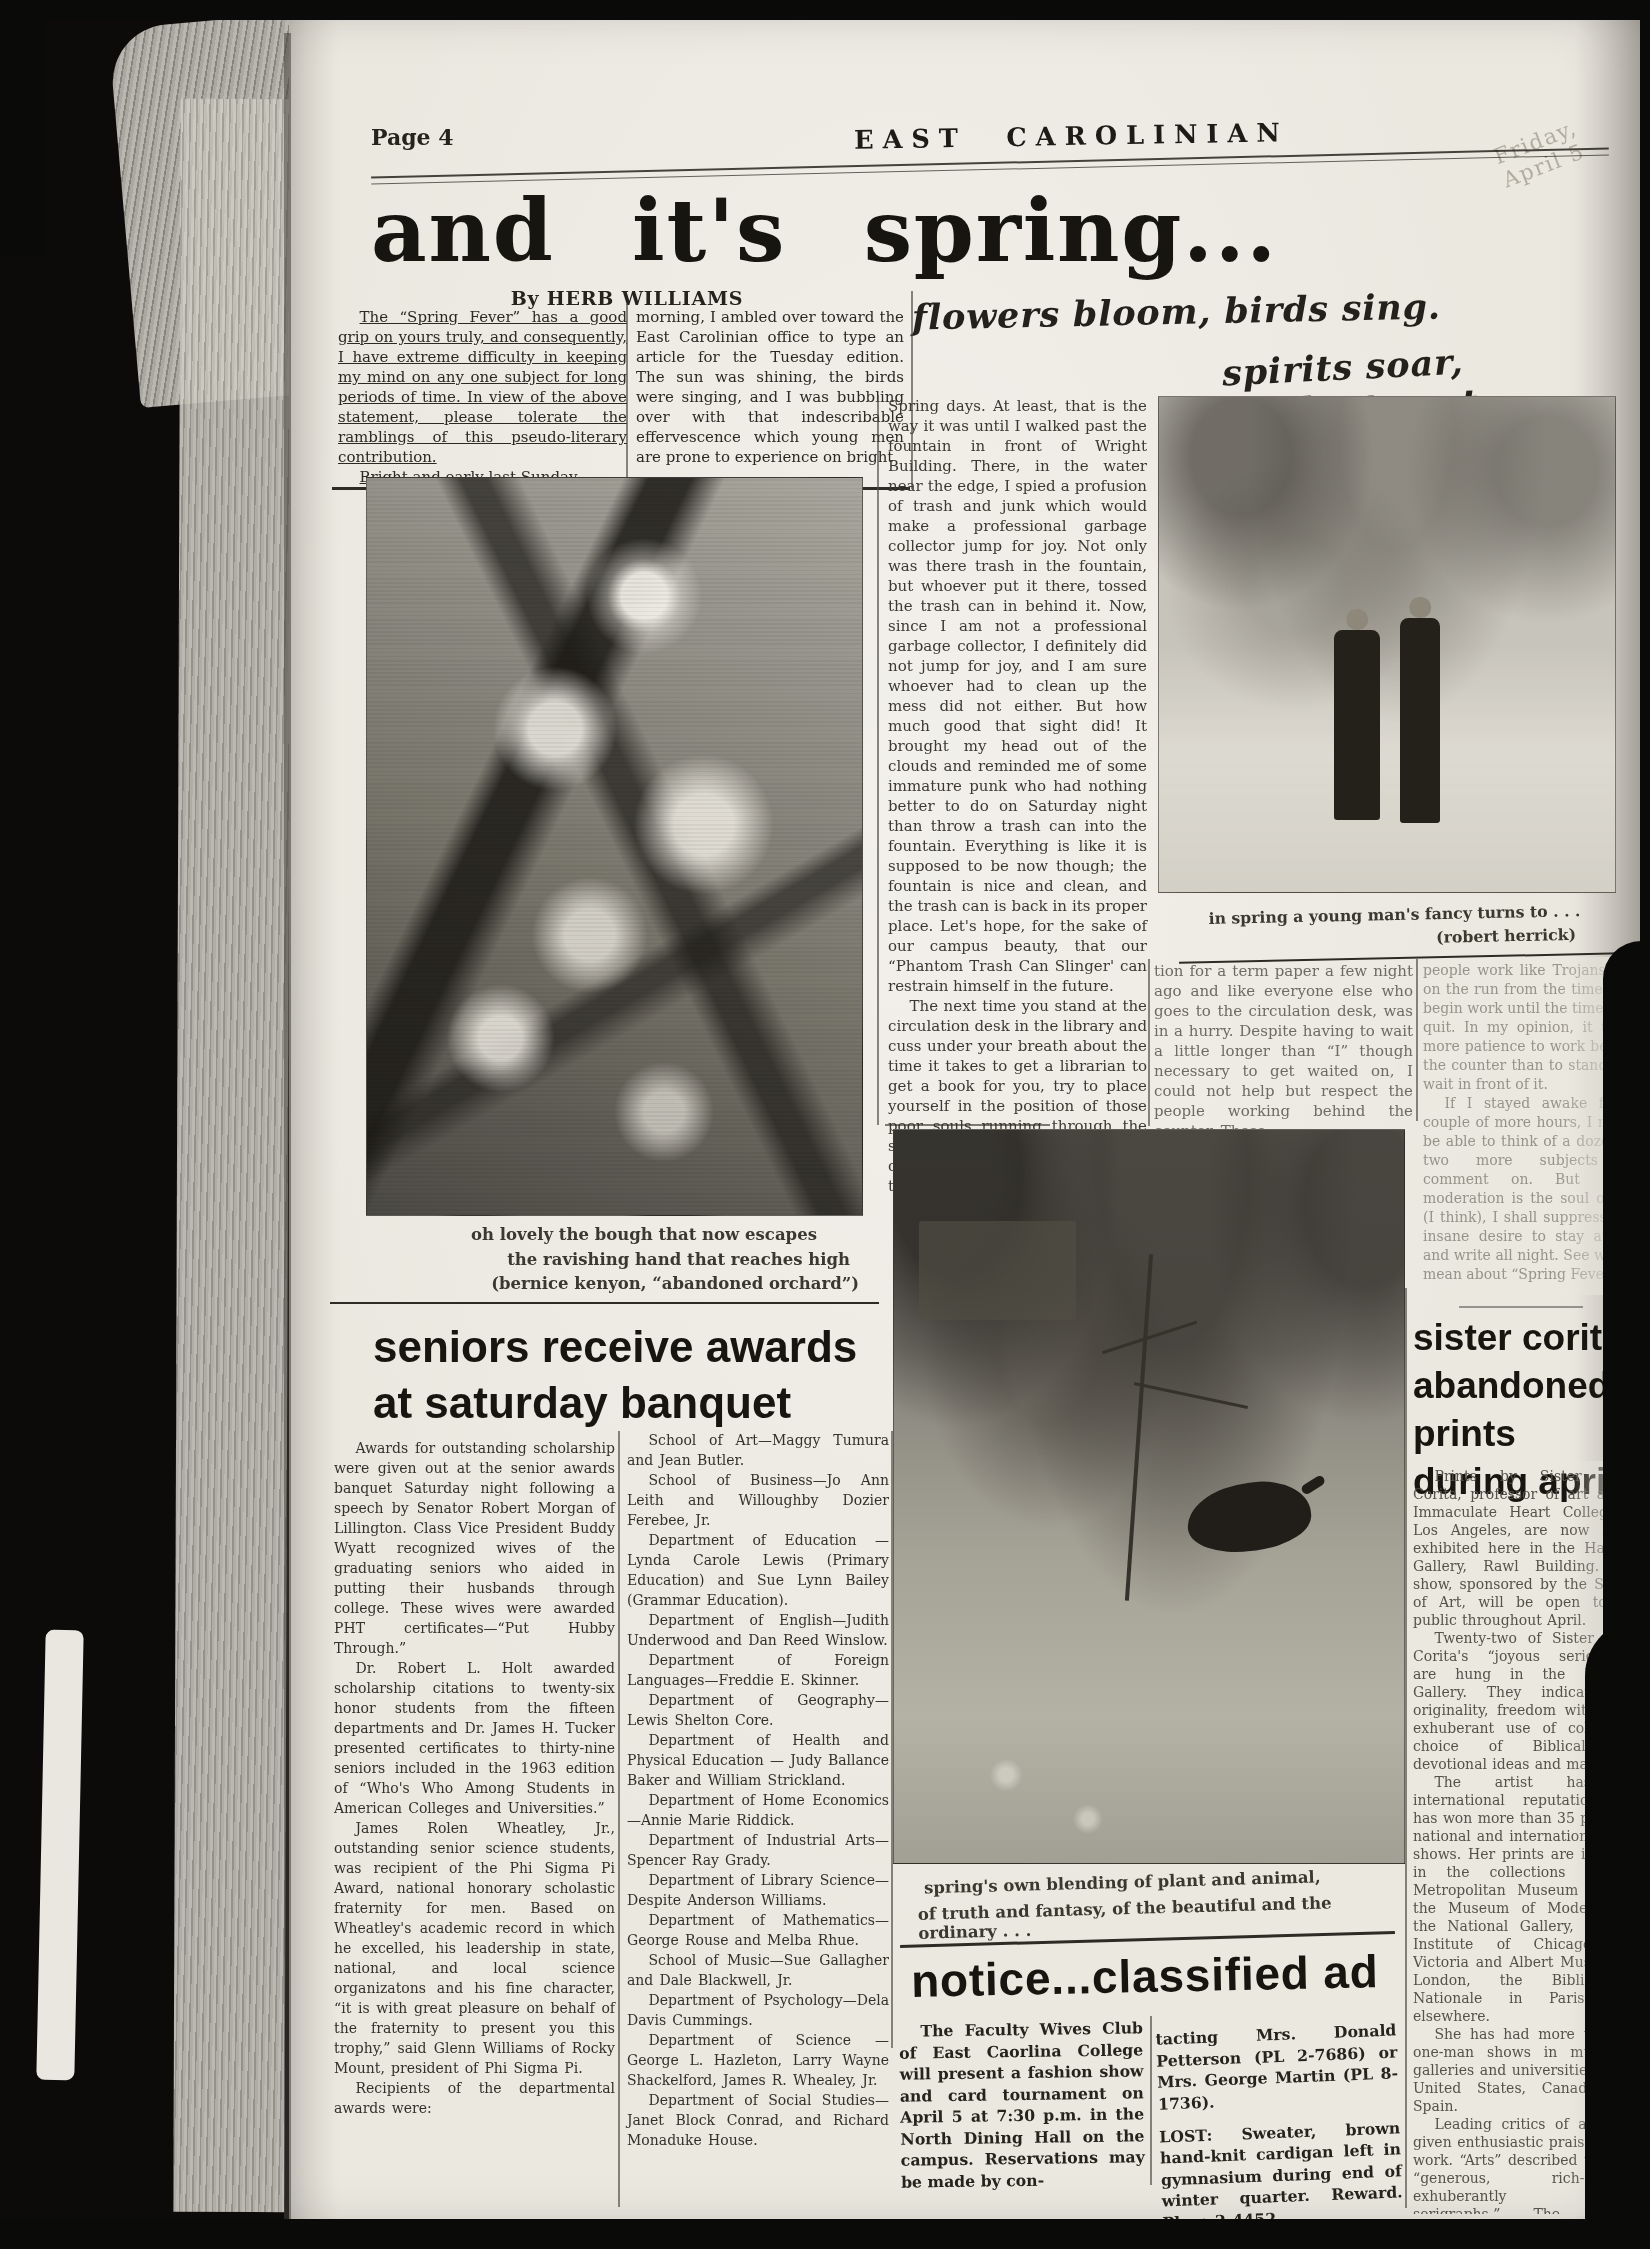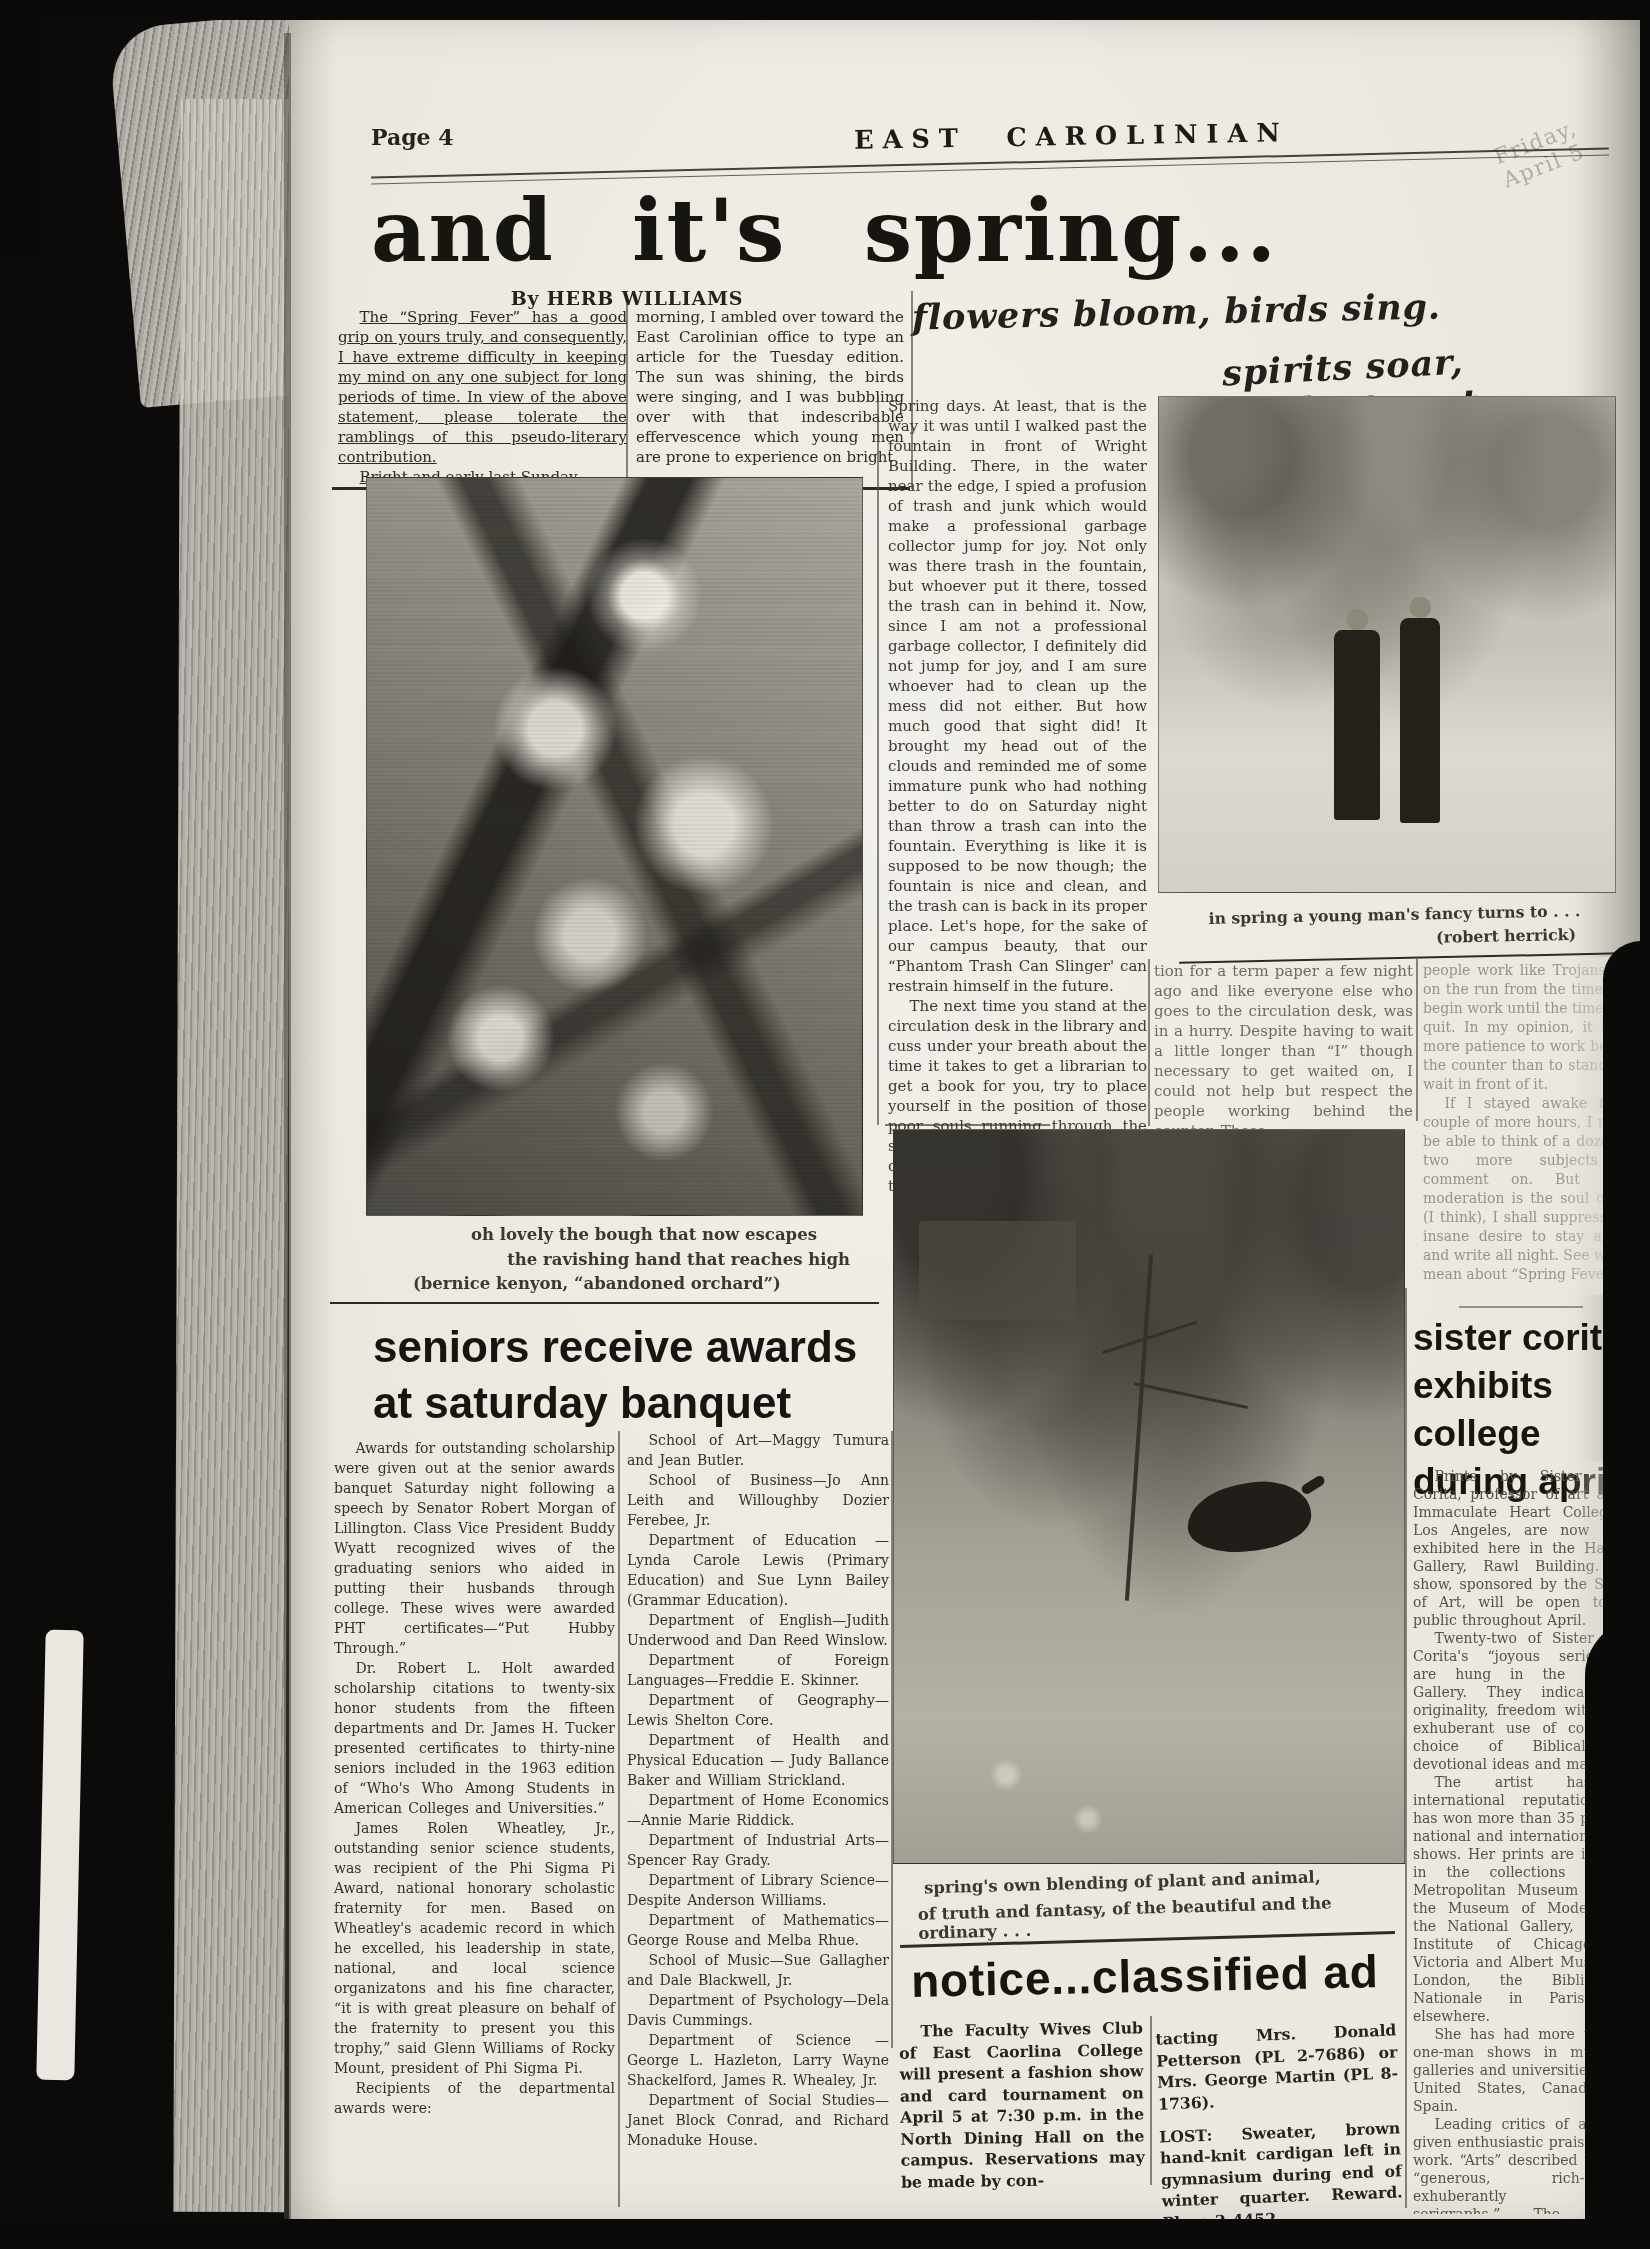--- a/index.html
+++ b/index.html
@@ -163,21 +163,21 @@
     <p class="p">If I stayed awake for a couple of more hours, I might be able to think of a dozen or two more subjects to comment on. But since moderation is the soul of wit (I think), I shall suppress this insane desire to stay awake and write all night. See what I mean about “Spring Fever?”</p>
   </div>
   <div class="fade-overlay" style="left:1486px;top:957px;width:157px;height:338px;"></div>
   <div class="hrule" style="left:885px;top:1124px;width:165px;height:1.7px;opacity:.6;"></div>
   <div class="hrule" style="left:1154px;top:1137px;width:140px;height:1.7px;opacity:.5;"></div>
   <div class="hrule" style="left:1459px;top:1306px;width:124px;height:1.7px;opacity:.45;"></div>
 
   <div class="photo photo-tree" style="left:366px;top:477px;width:495px;height:737px;"></div>
   <div class="caption" style="left:413px;top:1225px;width:462px;text-align:center;font-size:16.5px;">oh lovely the bough that now escapes</div>
   <div class="caption" style="left:413px;top:1250px;width:437px;text-align:right;font-size:16.5px;">the ravishing hand that reaches high</div>
-  <div class="caption" style="left:413px;top:1274px;width:446px;text-align:left;font-size:16.5px;">(bernice kenyon, “abandoned orchard”)</div>
+  <div class="caption" style="left:413px;top:1274px;width:446px;text-align:right;font-size:16.5px;">(bernice kenyon, “abandoned orchard”)</div>
   <div class="hrule" style="left:330px;top:1302px;width:549px;height:1.7px;"></div>
 
   <div class="headline-sans" style="left:373px;top:1319px;font-size:44px;line-height:56px;">
     <div>seniors receive awards</div>
     <div>at saturday banquet</div>
   </div>
   <div class="col body17" style="left:334px;top:1438px;width:281px;">
     <p class="p">Awards for outstanding scholarship were given out at the senior awards banquet Saturday night following a speech by Senator Robert Morgan of Lillington. Class Vice President Buddy Wyatt recognized wives of the graduating seniors who aided in putting their husbands through college. These wives were awarded PHT certificates—“Put Hubby Through.”</p>
     <p class="p">Dr. Robert L. Holt awarded scholarship citations to twenty-six honor students from the fifteen departments and Dr. James H. Tucker presented certificates to thirty-nine seniors included in the 1963 edition of “Who's Who Among Students in American Colleges and Universities.”</p>
     <p class="p">James Rolen Wheatley, Jr., outstanding senior science students, was recipient of the Phi Sigma Pi Award, national honorary scholastic fraternity for men. Based on Wheatley's academic record in which he excelled, his leadership in state, national, and local science organizatons and his fine character, “it is with great pleasure on behalf of the fraternity to present you this trophy,” said Glenn Williams of Rocky Mount, president of Phi Sigma Pi.</p>
@@ -222,21 +222,21 @@
   </div>
   <div class="vrule" style="left:1150px;top:2016px;height:169px;"></div>
   <div class="col classified-body" style="left:1159px;top:2024px;width:241px;transform:rotate(-2.2deg);">
     <p class="cont">tacting Mrs. Donald Petterson (PL 2-7686) or Mrs. George Martin (PL 8-1736).</p>
     <p class="cont" style="margin-top:11.6px;">LOST: Sweater, brown hand-knit cardigan left in gymnasium during end of winter quarter. Reward. Plaza 2-4452.</p>
   </div>
 
   <div class="vrule" style="left:1405px;top:1288px;height:920px;"></div>
   <div class="headline-sans" style="left:1413px;top:1314px;font-size:37px;line-height:48px;">
     <div>sister corita</div>
-    <div>exhibits college</div>
+    <div>abandoned prints</div>
     <div>during april</div>
   </div>
   <div class="col corita-text" style="left:1413px;top:1467px;width:229px;height:747px;overflow:hidden;">
     <p class="p">Prints by Sister Mary Corita, professor of art at the Immaculate Heart College in Los Angeles, are now being exhibited here in the Hallway Gallery, Rawl Building. The show, sponsored by the School of Art, will be open to the public throughout April.</p>
     <p class="p">Twenty-two of Sister Mary Corita's “joyous serigraphs” are hung in the Hallway Gallery. They indicate her originality, freedom with form, exhuberant use of color and choice of Biblical and devotional ideas and materials.</p>
     <p class="p">The artist has an international reputation and has won more than 35 prizes in national and international print shows. Her prints are included in the collections of the Metropolitan Museum of Art, the Museum of Modern Art, the National Gallery, the Art Institute of Chicago, the Victoria and Albert Museum in London, the Bibliothèque Nationale in Paris, and elsewhere.</p>
     <p class="p">She has had more than 70 one-man shows in museums, galleries and universities in the United States, Canada, and Spain.</p>
     <p class="p">Leading critics of art have given enthusiastic praise to her work. “Arts” described them as “generous, rich-colored, exhuberantly formed serigraphs.” The Boston Sunday Globe” stated that her prints “literally sing from the walls.”</p>
   </div>
   <div class="fade-overlay" style="left:1510px;top:1461px;width:132px;height:755px;"></div>

